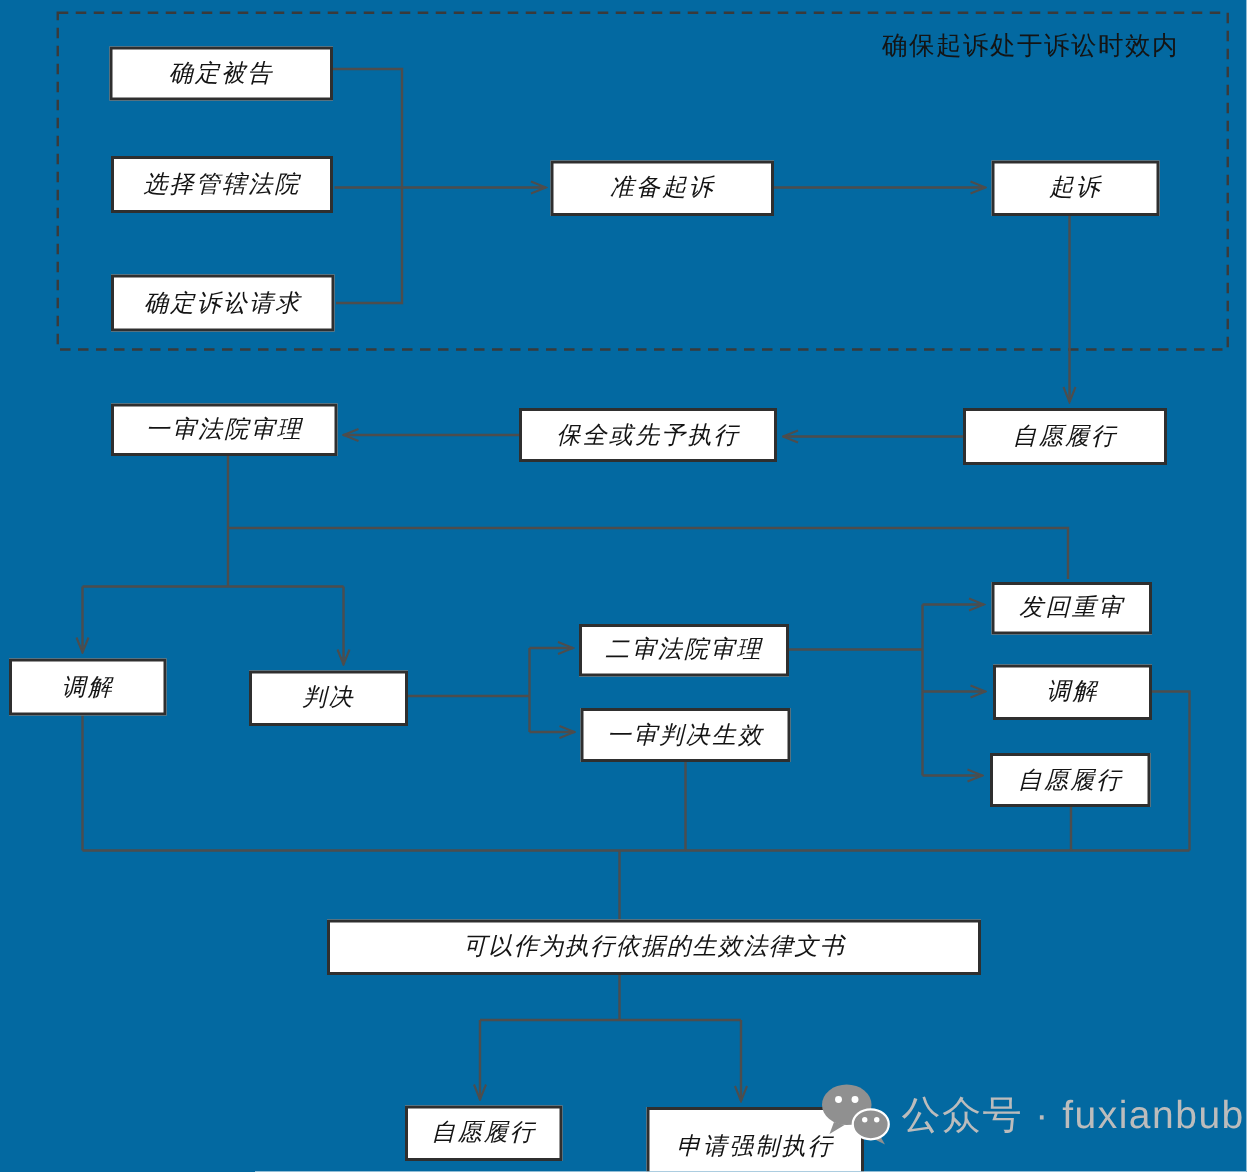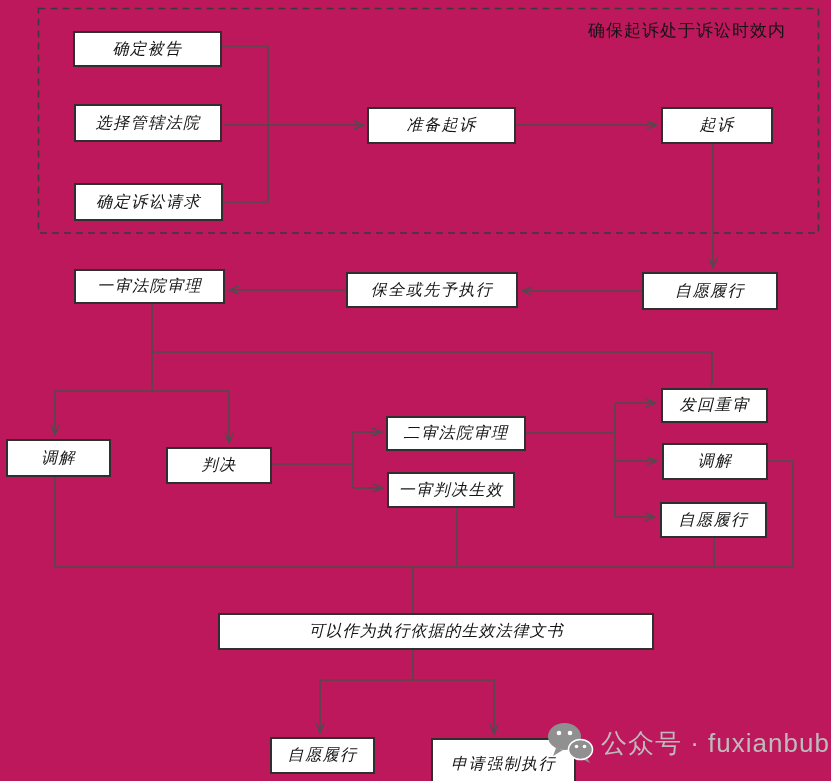--- a/index.html
+++ b/index.html
@@ -1,17 +1,17 @@
 <!DOCTYPE html>
 <html><head>
 <meta charset="utf-8">
 <style>
   html,body{margin:0;padding:0;background:#fff;}
   #canvas{
-    position:relative;width:831px;height:781px;background:#be185d;overflow:hidden;
+    position:relative;width:831px;height:781px;background:#0369a1;overflow:hidden;
     font-family:"Liberation Sans","DejaVu Sans",sans-serif;color:#141414;
   }
   #connectors{position:absolute;left:0;top:0;z-index:0;}
   .node{
     position:absolute;box-sizing:border-box;background:#fff;border:2px solid #2f2f2f;
     display:flex;align-items:center;justify-content:center;
     font-size:16px;letter-spacing:1.5px;white-space:nowrap;z-index:2;font-style:italic;
   }
   .annotation{
     position:absolute;left:570px;top:19px;width:234px;text-align:center;
@@ -83,21 +83,21 @@
   <div class="node" style="left:74px;top:104px;width:148px;height:38px">选择管辖法院</div>
   <div class="node" style="left:74px;top:183px;width:149px;height:38px">确定诉讼请求</div>
   <div class="node" style="left:367px;top:107px;width:149px;height:37px">准备起诉</div>
   <div class="node" style="left:661px;top:107px;width:112px;height:37px">起诉</div>
   <div class="node" style="left:642px;top:272px;width:136px;height:38px">自愿履行</div>
   <div class="node" style="left:346px;top:272px;width:172px;height:36px">保全或先予执行</div>
   <div class="node" style="left:74px;top:269px;width:151px;height:35px">一审法院审理</div>
   <div class="node" style="left:6px;top:439px;width:105px;height:38px">调解</div>
   <div class="node" style="left:166px;top:447px;width:106px;height:37px">判决</div>
   <div class="node" style="left:386px;top:416px;width:140px;height:35px">二审法院审理</div>
-  <div class="node" style="left:387px;top:472px;width:128px;height:36px">一审判决生效</div>
+  <div class="node" style="left:387px;top:472px;width:140px;height:36px">一审判决生效</div>
   <div class="node" style="left:661px;top:388px;width:107px;height:35px">发回重审</div>
   <div class="node" style="left:662px;top:443px;width:106px;height:37px">调解</div>
   <div class="node" style="left:660px;top:502px;width:107px;height:36px">自愿履行</div>
   <div class="node" style="left:218px;top:613px;width:436px;height:37px;letter-spacing:1px">可以作为执行依据的生效法律文书</div>
   <div class="node" style="left:270px;top:737px;width:105px;height:37px">自愿履行</div>
   <div class="node" style="left:431px;top:738px;width:145px;height:52px">申请强制执行</div>
 
   <div class="watermark">
     <svg width="48" height="44" viewBox="0 0 48 44">
       <path d="M10,27 L7,35 L17,29 Z" fill="#909090"></path>

